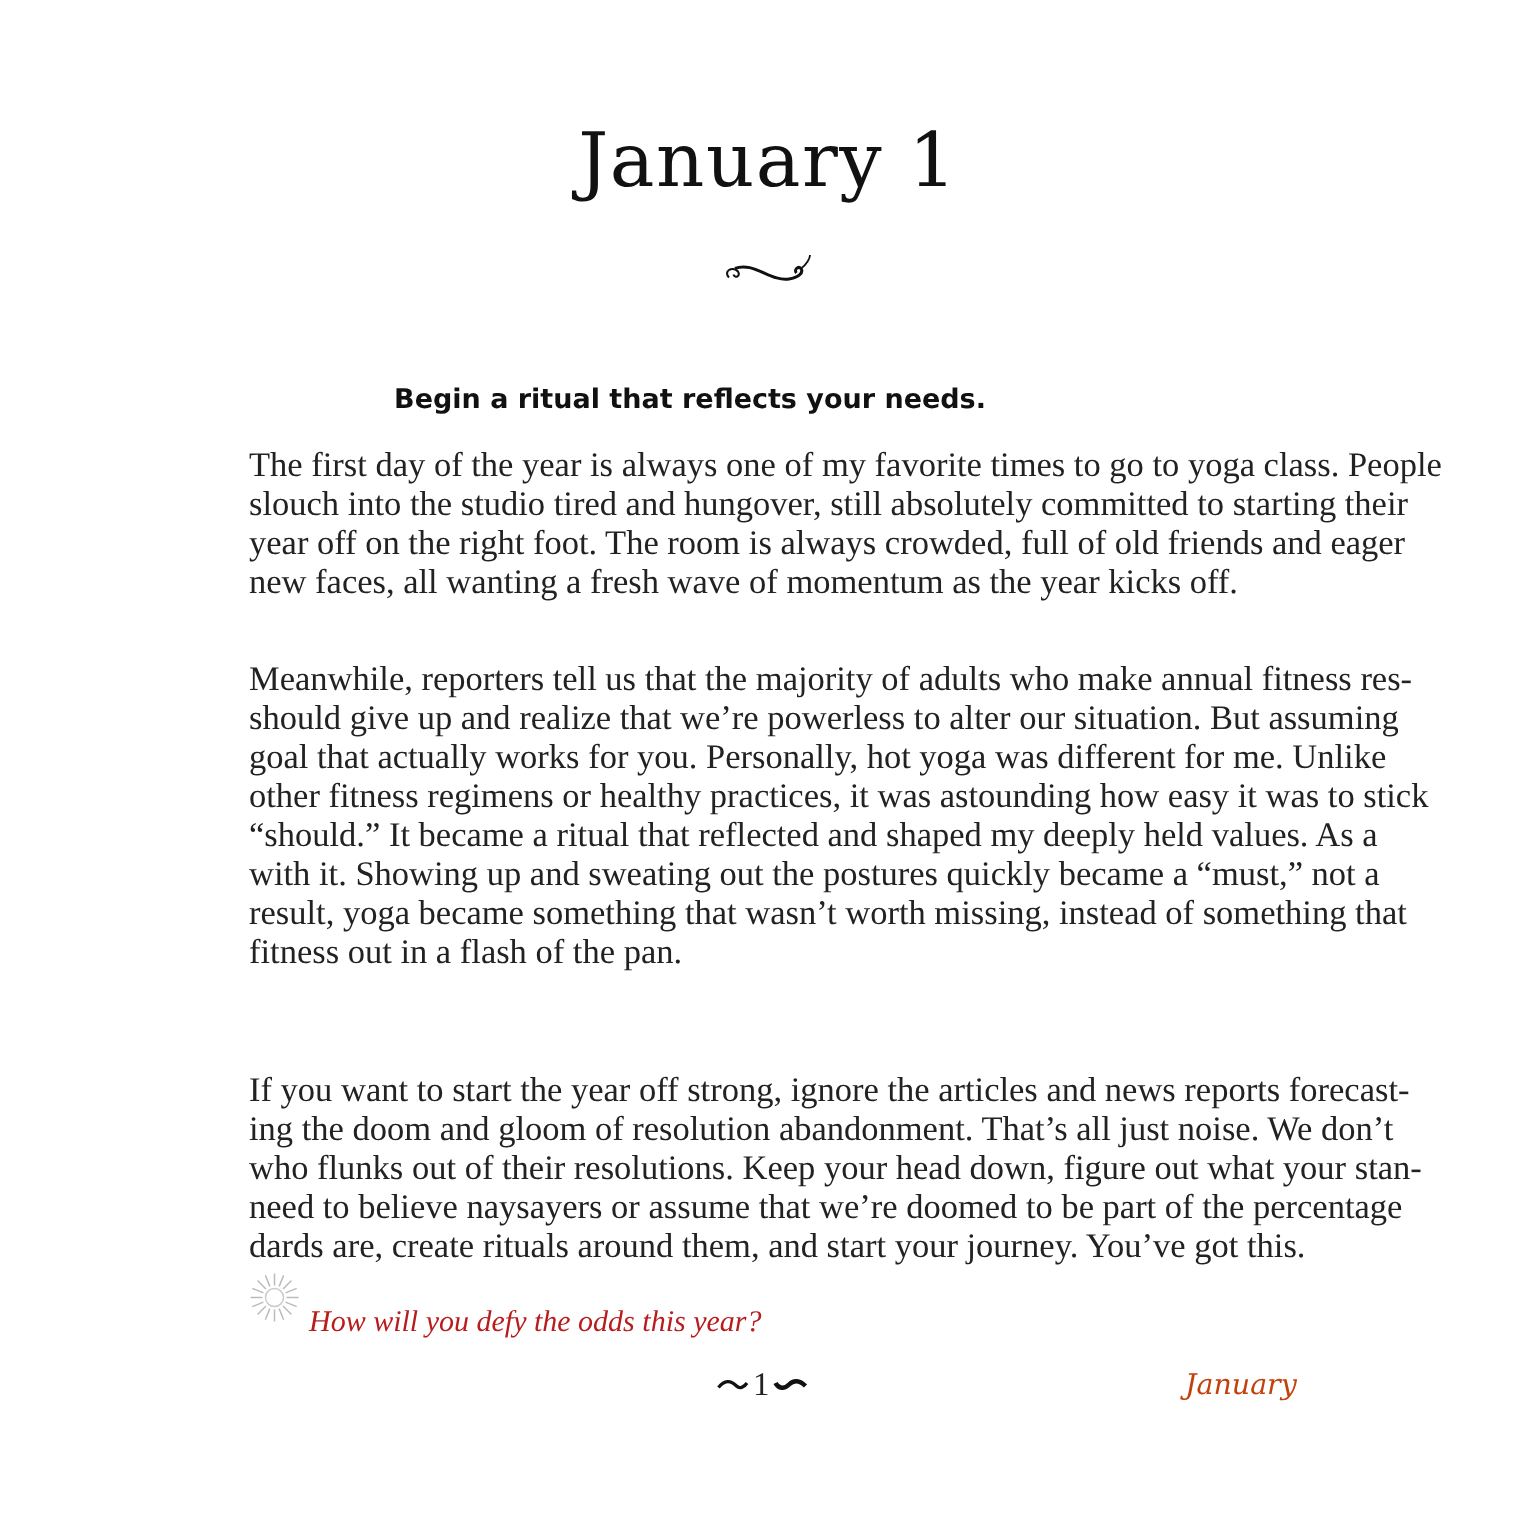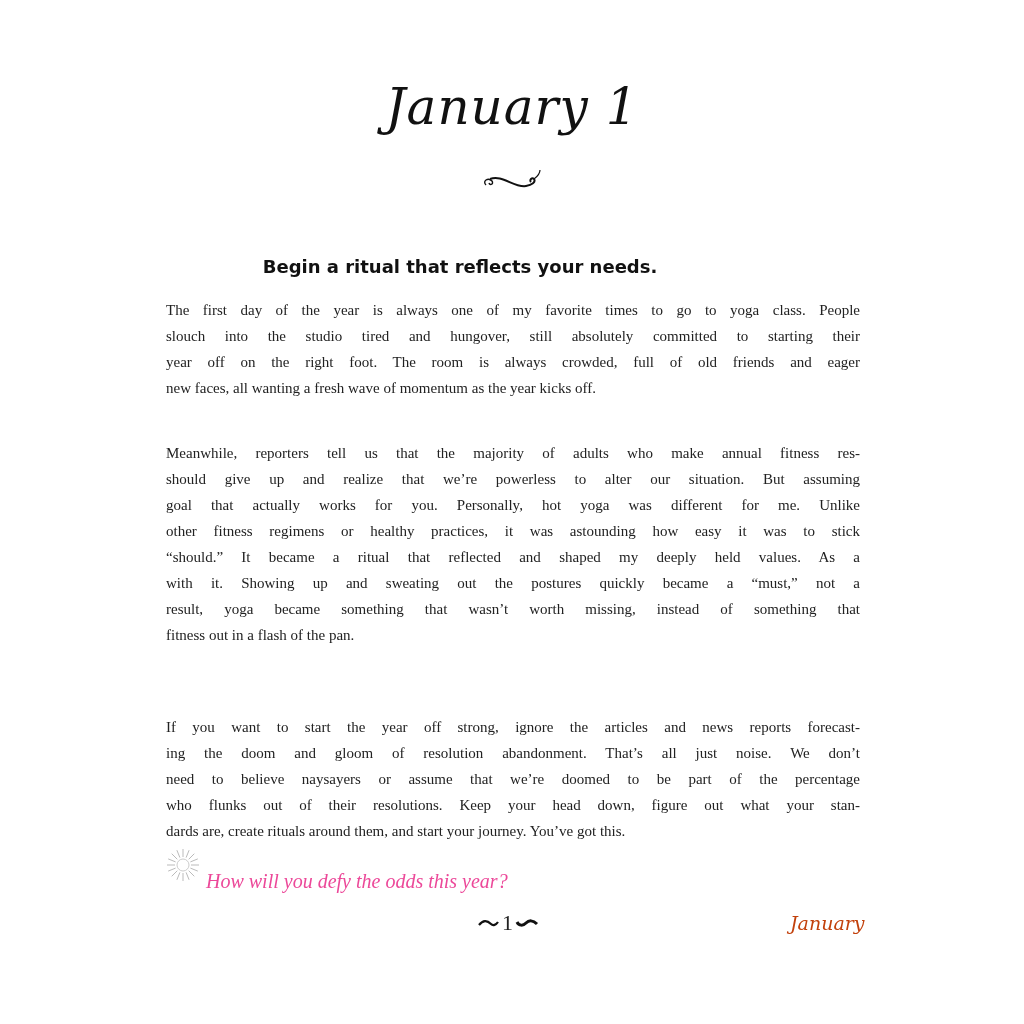--- a/index.html
+++ b/index.html
@@ -1,39 +1,39 @@
 <!DOCTYPE html>
 <html><head>
   <meta charset="utf-8">
   <style>
     html, body { margin: 0; padding: 0; background: #ffffff; }
     body { width: 1024px; height: 1024px; position: relative; overflow: hidden; color: #1a1a1a; }
     .title {
       position: absolute; left: 0; width: 1024px; top: 78px; text-align: center;
-      font-family: "DejaVu Serif", serif; font-style: italic; font-size: 50px; font-weight: normal;
+      font-family: "DejaVu Serif", serif; font-size: 50px; font-weight: normal;
       letter-spacing: 1px; color: #111;
     }
     .flourish { position: absolute; left: 480px; top: 168px; width: 66px; height: 26px; }
     .subhead {
       position: absolute; left: 0; width: 920px; top: 256px; text-align: center;
       font-family: "DejaVu Sans", sans-serif; font-weight: bold; font-size: 18px; color: #111;
     }
     .body-text {
       position: absolute; left: 166px; width: 694px;
-      font-family: "Liberation Serif", serif; font-size: 15px; line-height: 26px; color: #222;
+      font-family: "Liberation Serif", serif; font-size: 23px; line-height: 26px; color: #222;
       text-align: justify; margin: 0;
     }
     .line { display: block; text-align: justify; text-align-last: justify; white-space: nowrap; }
     .line.last { text-align-last: left; }
     #p1 { top: 297px; }
     #p2 { top: 440px; }
     #p3 { top: 714px; }
     .prompt { position: absolute; left: 166px; top: 848px; height: 34px; display: flex; align-items: center; }
     .prompt-icon { width: 34px; height: 34px; margin-right: 6px; }
-    .prompt-text { font-family: "Liberation Serif", serif; font-style: italic; font-size: 20px; color: #ec4899; margin-top: 33px; }
+    .prompt-text { font-family: "Liberation Serif", serif; font-style: italic; font-size: 20px; color: #b91c1c; margin-top: 33px; }
     .folio { position: absolute; left: 478px; top: 910px; display: flex; align-items: center; }
     .folio-num { font-family: "Liberation Serif", serif; font-size: 22px; color: #222; margin: 0 2px; }
     .running-head {
       position: absolute; left: 790px; top: 912px; font-family: "DejaVu Serif", serif; font-style: italic;
       font-size: 19px; color: #c2410c;
     }
   </style>
 </head>
 <body>
 
@@ -62,22 +62,22 @@
     <span class="line">other fitness regimens or healthy practices, it was astounding how easy it was to stick</span>
     <span class="line">“should.” It became a ritual that reflected and shaped my deeply held values. As a</span>
     <span class="line">with it. Showing up and sweating out the postures quickly became a “must,” not a</span>
     <span class="line">result, yoga became something that wasn’t worth missing, instead of something that</span>
     <span class="line last">fitness out in a flash of the pan.</span>
   </div>
 
   <div class="body-text" id="p3">
     <span class="line">If you want to start the year off strong, ignore the articles and news reports forecast-</span>
     <span class="line">ing the doom and gloom of resolution abandonment. That’s all just noise. We don’t</span>
+    <span class="line">who flunks out of their resolutions. Keep your head down, figure out what your stan-</span>
     <span class="line">need to believe naysayers or assume that we’re doomed to be part of the percentage</span>
-    <span class="line">who flunks out of their resolutions. Keep your head down, figure out what your stan-</span>
     <span class="line last">dards are, create rituals around them, and start your journey. You’ve got this.</span>
   </div>
 
   <div class="prompt">
     <svg class="prompt-icon" viewBox="0 0 34 34">
       <g stroke="#bbbbbb" stroke-width="1">
         <line x1="17" y1="1" x2="17" y2="9"></line>
           <line x1="17" y1="25" x2="17" y2="33"></line>
         <line x1="1" y1="17" x2="9" y2="17"></line>
           <line x1="25" y1="17" x2="33" y2="17"></line>

